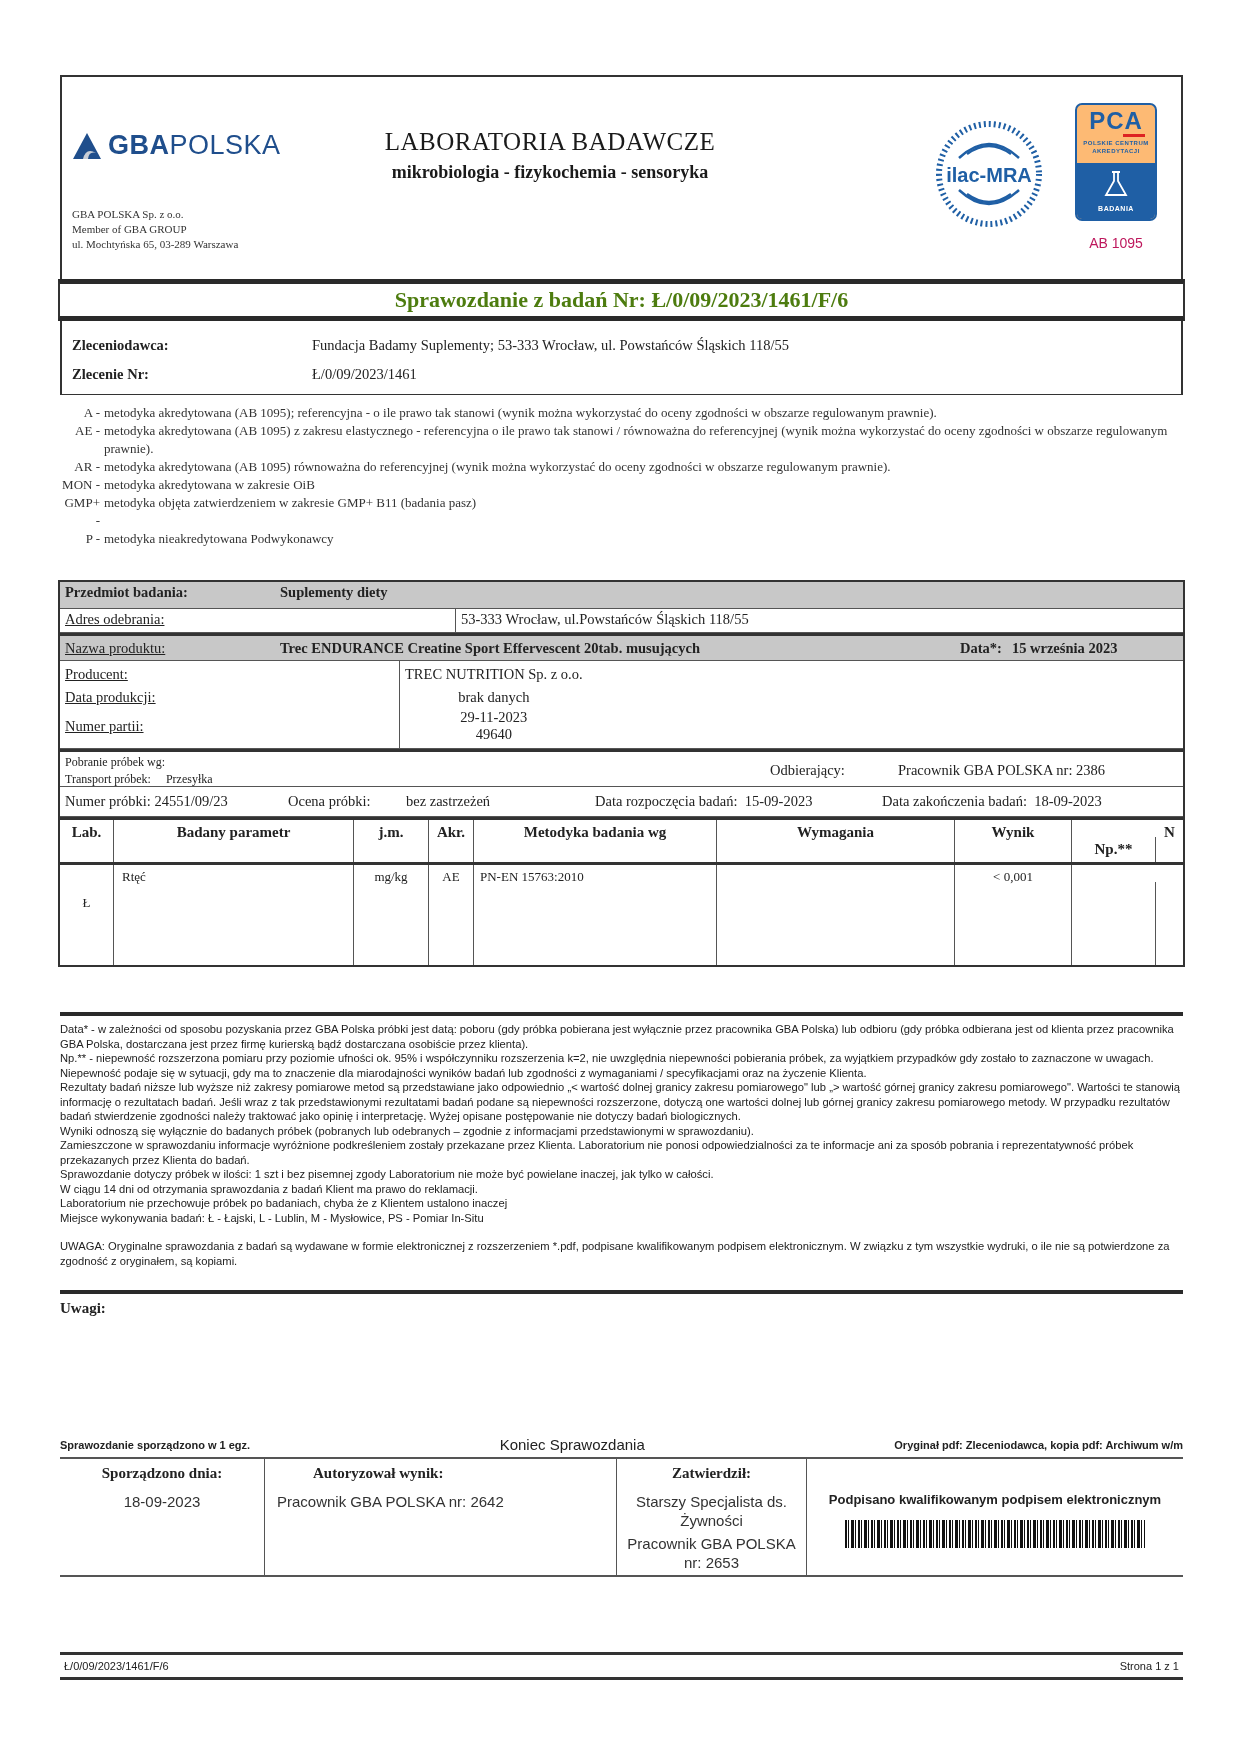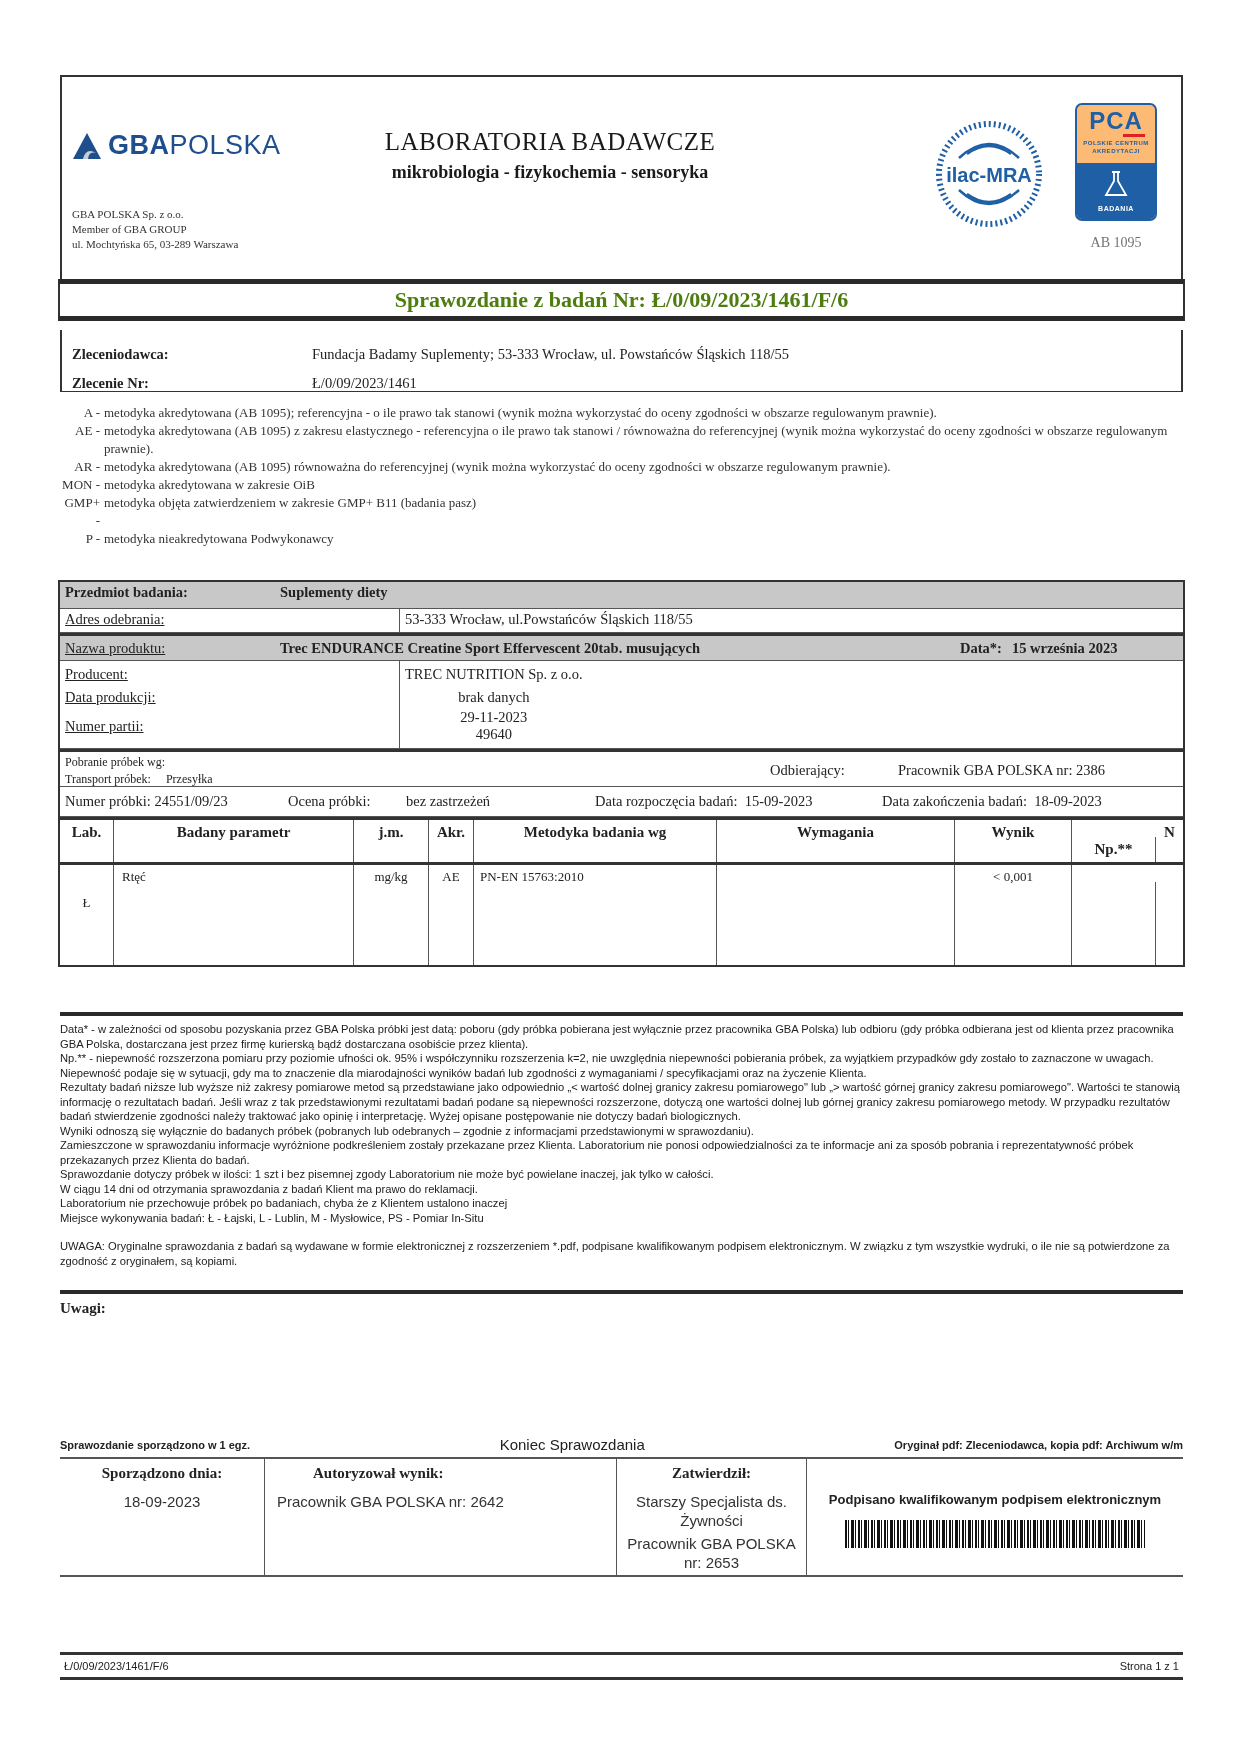--- a/index.html
+++ b/index.html
@@ -20,27 +20,27 @@
   .lab-title { left: 350px; top: 128px; width: 400px; text-align: center; font-size: 25px; font-weight: normal; letter-spacing: 0.5px; color: #1a1a1a; }
   .lab-sub { left: 350px; top: 162px; width: 400px; text-align: center; font-size: 18px; font-weight: bold; color: #1a1a1a; }
 
   .ilac { left: 935px; top: 120px; width: 108px; height: 108px; }
   .pca { left: 1075px; top: 103px; width: 82px; height: 118px; border: 2px solid #1f5fa5; border-radius: 7px; overflow: hidden; background: #fdba74; }
   .pca-top { height: 58px; text-align: center; padding-top: 4px; }
   .pca-word { font-family: "Liberation Sans", sans-serif; font-weight: bold; font-size: 24px; color: #1f5fa5; letter-spacing: 1px; line-height: 24px; }
   .pca-small { font-family: "Liberation Sans", sans-serif; font-size: 6px; color: #1f5fa5; font-weight: bold; line-height: 8px; letter-spacing: 0.5px; }
   .pca-bottom { background: #1f5fa5; height: 58px; text-align: center; color: #fff; padding-top: 6px; }
   .pca-badania { font-family: "Liberation Sans", sans-serif; font-size: 7px; font-weight: bold; letter-spacing: 0.5px; margin-top: 2px; }
-  .ab-code { left: 1075px; top: 235px; width: 82px; text-align: center; font-family: Liberation Serif, serif; font-size: 14px; color: #737373; }
+  .ab-code { left: 1075px; top: 235px; width: 82px; text-align: center; font-family: Liberation Sans, sans-serif; font-size: 14px; color: #be185d; }
 
   
   .title-bar { left: 58px; top: 279px; width: 1127px; height: 42px; border-top: 5px solid #2a2a2a; border-bottom: 5px solid #2a2a2a; border-left: 2px solid #333; border-right: 2px solid #333; display: flex; align-items: center; justify-content: center; }
   .title-bar span { font-size: 22px; font-weight: bold; color: #4d7c0f; }
 
-  .client-box { left: 60px; top: 330px; width: 1123px; height: 62px; border: 2px solid #333; border-top: none; border-bottom: 1px solid #333; }
+  .client-box { left: 60px; top: 321px; width: 1123px; height: 74px; border: 2px solid #333; border-top: none; border-bottom: 1px solid #333; }
   .client-row { position: absolute; left: 10px; font-size: 14.5px; }
   .client-label { display: inline-block; width: 240px; font-weight: bold; }
 
   
   .legend { left: 60px; top: 404px; width: 1123px; font-size: 13px; line-height: 18px; color: #333; }
   .legend-row { display: flex; }
   .legend-code { width: 44px; text-align: right; padding-right: 4px; flex-shrink: 0; }
   .legend-desc { flex: 1; }
 
   
@@ -167,21 +167,21 @@
       <span class="legend-desc">metodyka nieakredytowana Podwykonawcy</span>
     </div>
 </div>
 
 <div class="abs sample">
   <div class="row gray" style="height:27px;">
     <div class="cell b" style="width:215px;">Przedmiot badania:</div>
     <div class="cell b">Suplementy diety</div>
   </div>
   <div class="row" style="height:24px;">
-    <div class="cell u" style="width:340px;border-right:1px solid #555;">Adres odebrania:</div>
+    <div class="cell u" style="width:396px;border-right:1px solid #555;">Adres odebrania:</div>
     <div class="cell">53-333 Wrocław, ul.Powstańców Śląskich 118/55</div>
   </div>
   <div class="row gray thick-top" style="height:28px;align-items:center;">
     <div class="cell u" style="width:215px;">Nazwa produktu:</div>
     <div class="cell b" style="width:680px;">Trec ENDURANCE Creatine Sport Effervescent 20tab. musujących</div>
     <div class="cell b">Data*:</div>
     <div class="cell b">15 września 2023</div>
   </div>
   <div class="row" style="height:88px;">
     <div style="width:340px;border-right:1px solid #555;padding:2px 5px;line-height:23px;">

